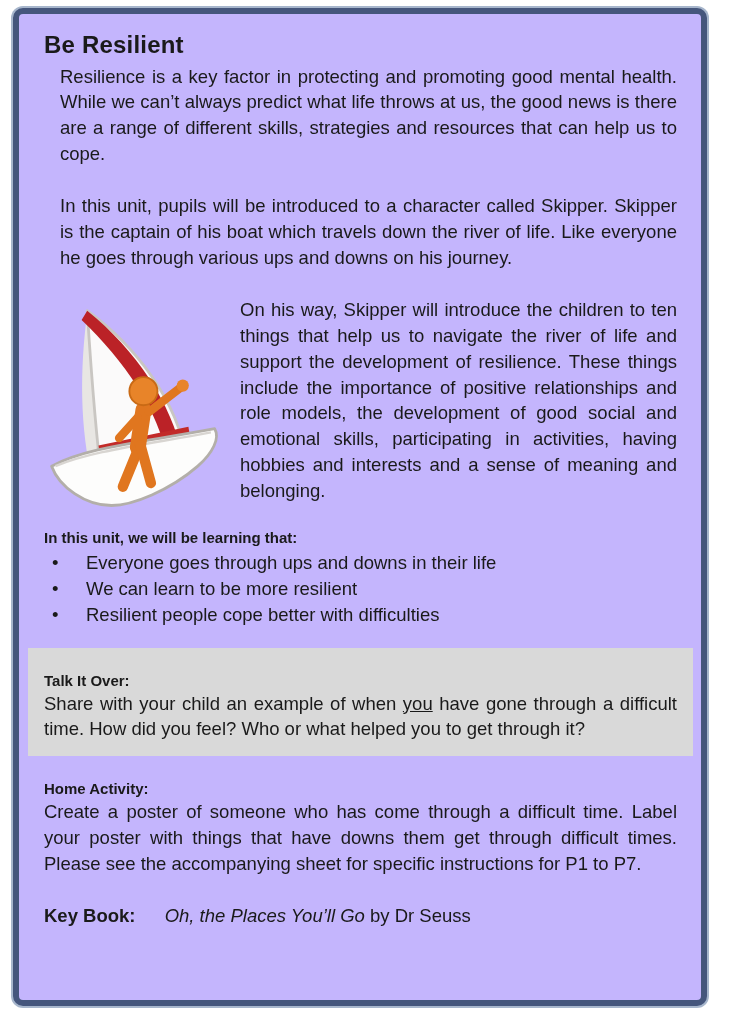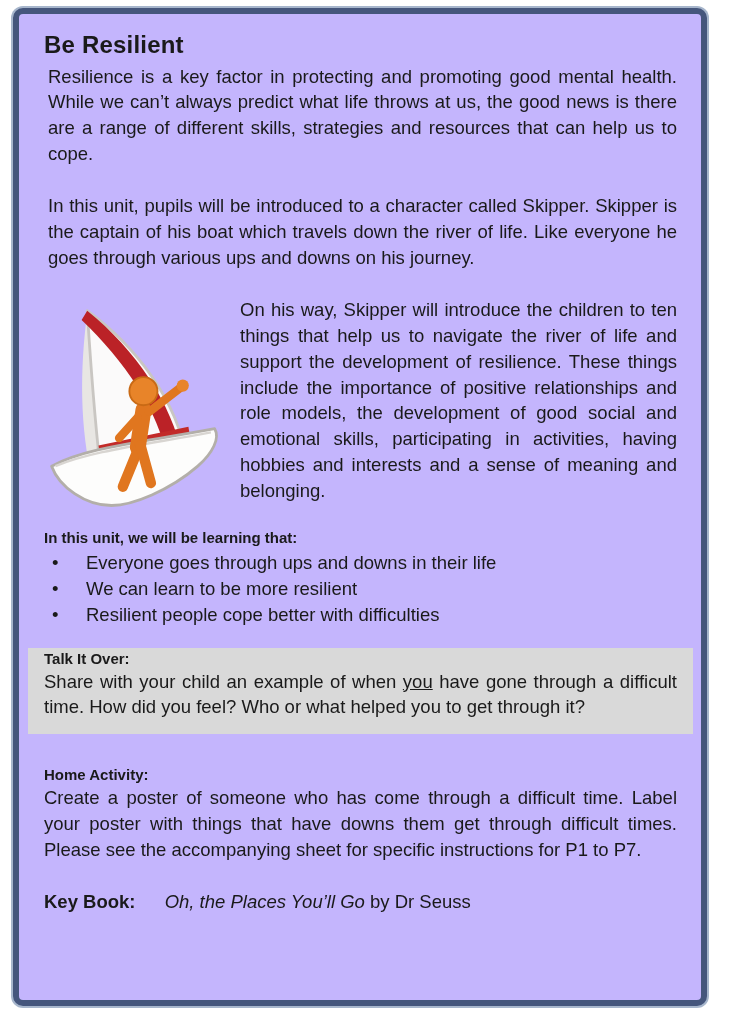--- a/index.html
+++ b/index.html
@@ -29,21 +29,21 @@
     font-size: 18.5px;
     line-height: 1.4;
   }
   h1.doc-title {
     margin: 0 0 2px 0;
     font-size: 24px;
     font-weight: bold;
     letter-spacing: 0.2px;
   }
   p.body-par {
-    margin: 0 0 26px 4px;
+    margin: 0 0 26px 16px;
     text-align: justify;
   }
   .skipper-section {
     overflow: hidden;
     margin-bottom: 10px;
   }
   .boat-figure {
     float: left;
     width: 178px;
     height: 216px;
@@ -67,25 +67,25 @@
   .bullet {
     display: inline-block;
     width: 34px;
     flex: 0 0 34px;
     text-align: left;
     padding-left: 4px;
   }
   .talk-box {
     background: #d9d9d9;
     margin: 20px -16px 0 -16px;
-    padding: 0 16px 14px 16px;
+    padding: 22px 16px 14px 16px;
   }
   .talk-box p { margin: 0; text-align: justify; }
   .underlined { text-decoration: underline; }
-  .home-section { margin-top: 30px; }
+  .home-section { margin-top: 22px; }
   .home-section p { margin: 0; text-align: justify; }
   .key-book {
     margin-top: 26px;
     font-size: 18.5px;
   }
   .key-book .label { font-weight: bold; text-align: right; }
   .key-book .book-title { font-style: italic; margin-left: 24px; }
 </style>
 </head>
 <body>

